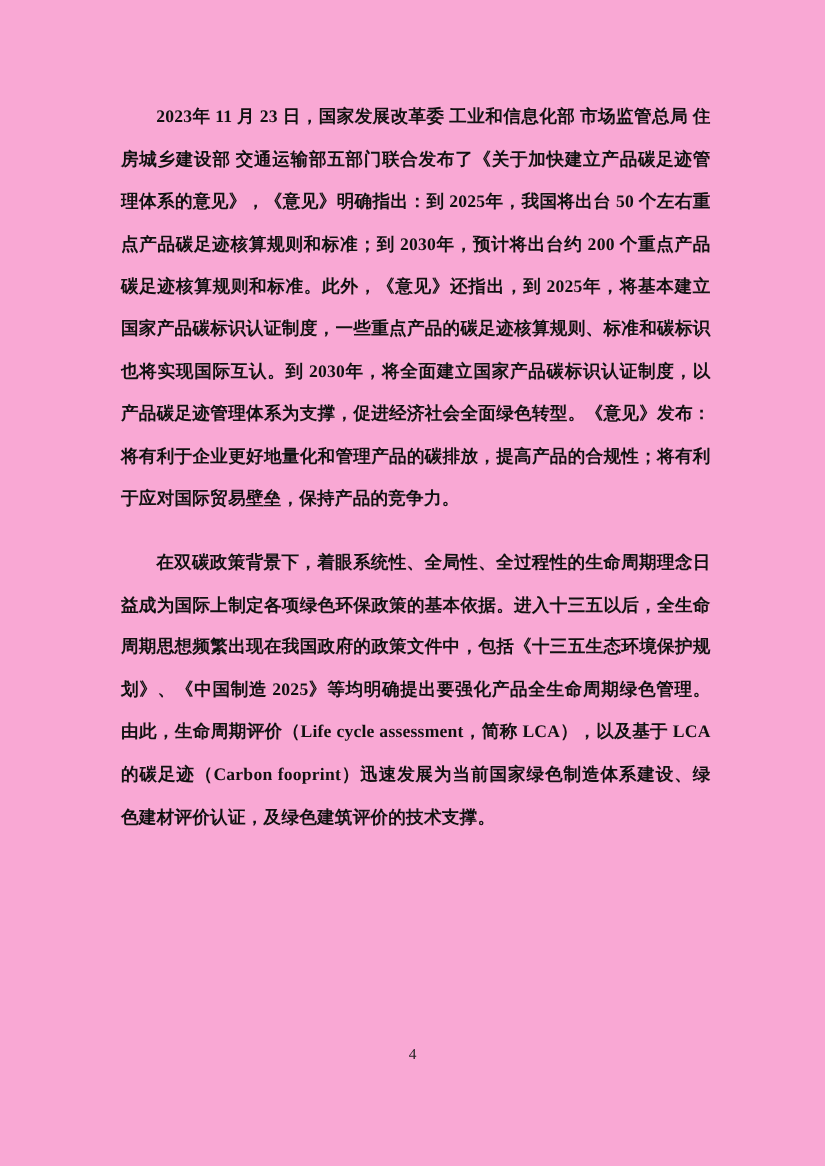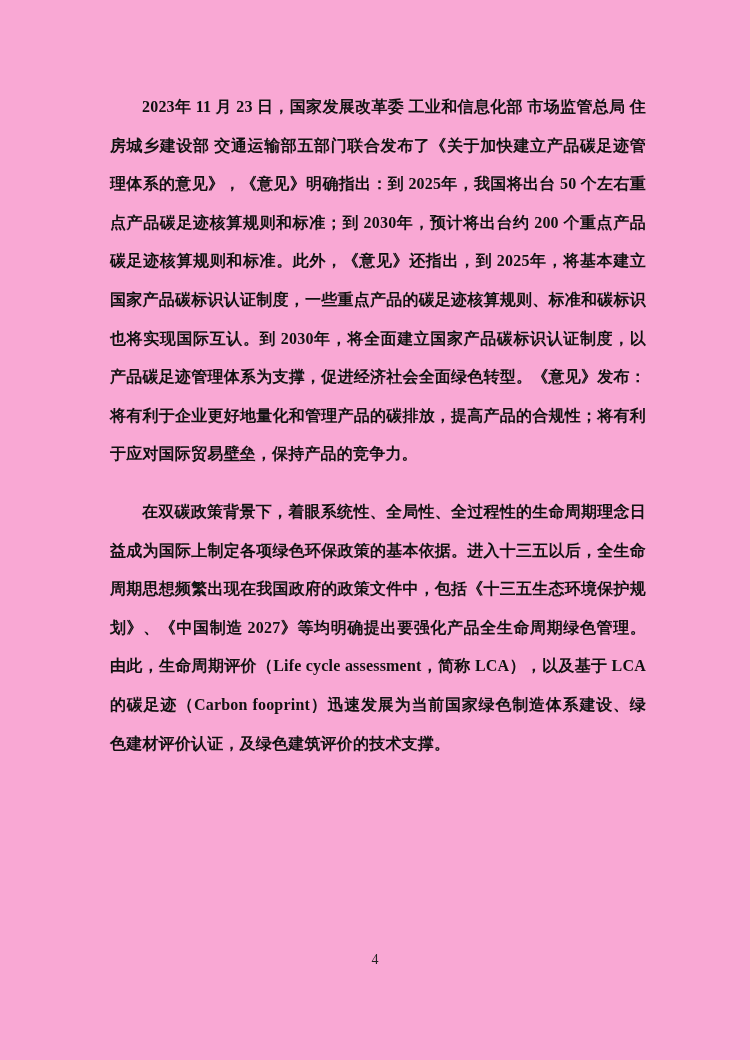--- a/index.html
+++ b/index.html
@@ -45,16 +45,16 @@
     color: #222222;
     line-height: 20px;
   }
 </style>
 </head>
 <body>
 
 <div class="page">
   <div class="content">
     <p class="para">2023年 11 月 23 日，国家发展改革委 工业和信息化部 市场监管总局 住房城乡建设部 交通运输部五部门联合发布了《关于加快建立产品碳足迹管理体系的意见》，《意见》明确指出：到 2025年，我国将出台 50 个左右重点产品碳足迹核算规则和标准；到 2030年，预计将出台约 200 个重点产品碳足迹核算规则和标准。此外，《意见》还指出，到 2025年，将基本建立国家产品碳标识认证制度，一些重点产品的碳足迹核算规则、标准和碳标识也将实现国际互认。到 2030年，将全面建立国家产品碳标识认证制度，以产品碳足迹管理体系为支撑，促进经济社会全面绿色转型。《意见》发布：将有利于企业更好地量化和管理产品的碳排放，提高产品的合规性；将有利于应对国际贸易壁垒，保持产品的竞争力。</p>
-    <p class="para">在双碳政策背景下，着眼系统性、全局性、全过程性的生命周期理念日益成为国际上制定各项绿色环保政策的基本依据。进入十三五以后，全生命周期思想频繁出现在我国政府的政策文件中，包括《十三五生态环境保护规划》、《中国制造 2027》等均明确提出要强化产品全生命周期绿色管理。由此，生命周期评价（Life cycle assessment，简称 LCA），以及基于 LCA 的碳足迹（Carbon fooprint）迅速发展为当前国家绿色制造体系建设、绿色建材评价认证，及绿色建筑评价的技术支撑。</p>
+    <p class="para">在双碳政策背景下，着眼系统性、全局性、全过程性的生命周期理念日益成为国际上制定各项绿色环保政策的基本依据。进入十三五以后，全生命周期思想频繁出现在我国政府的政策文件中，包括《十三五生态环境保护规划》、《中国制造 2025》等均明确提出要强化产品全生命周期绿色管理。由此，生命周期评价（Life cycle assessment，简称 LCA），以及基于 LCA 的碳足迹（Carbon fooprint）迅速发展为当前国家绿色制造体系建设、绿色建材评价认证，及绿色建筑评价的技术支撑。</p>
   </div>
   <div class="footer">4</div>
 </div>
 
 </body></html>

